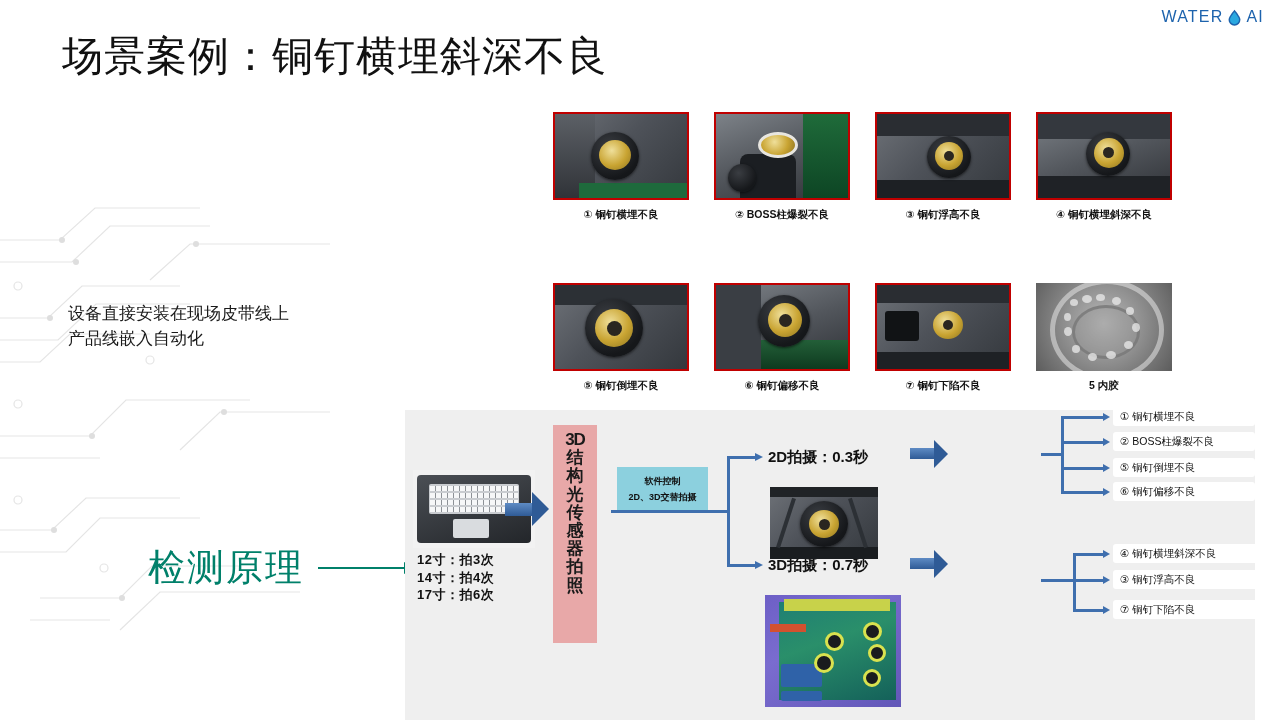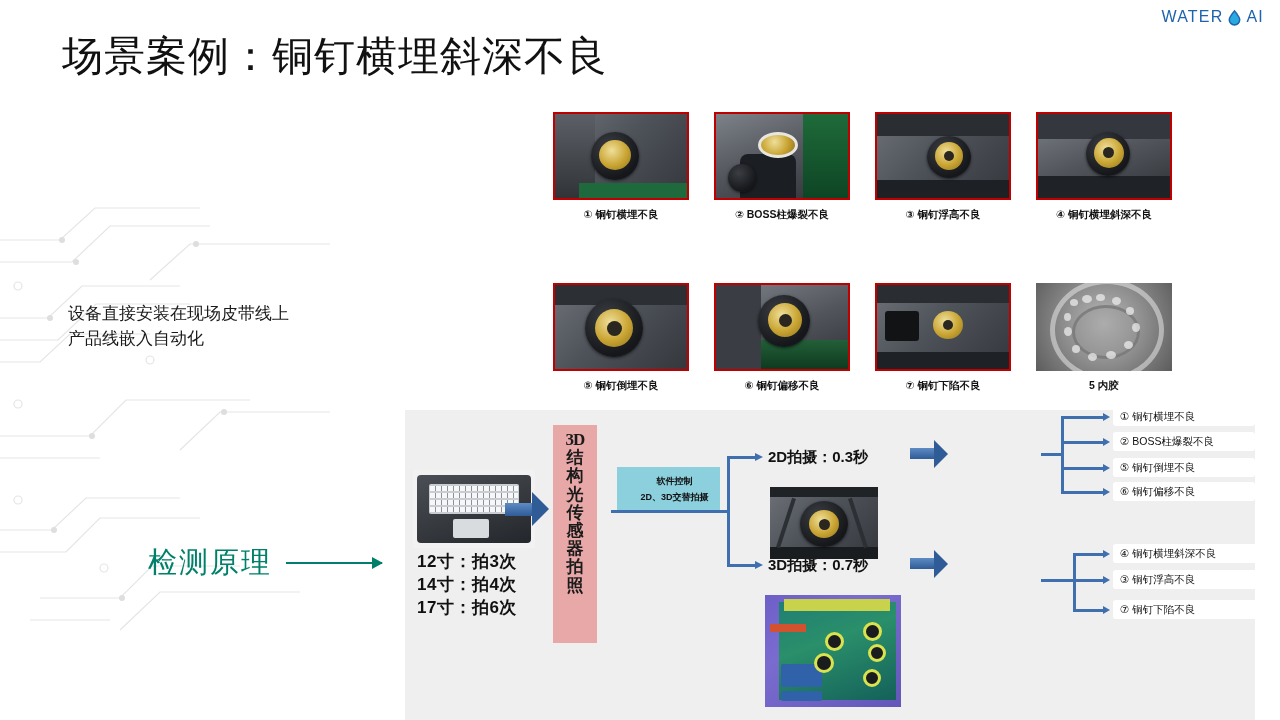--- a/index.html
+++ b/index.html
@@ -24,21 +24,21 @@
 
   
   .info{position:absolute;left:68px;top:140px;width:380px;}
   .info-row{margin-bottom:32px;font-size:17px;color:#1a1a1a;line-height:1.3;}
   .info-row b{font-weight:700;}
   .equip{position:absolute;left:68px;top:302px;font-size:17px;line-height:1.45;color:#1a1a1a;}
   .equip .hd{font-weight:700;}
 
   
   .principle{position:absolute;left:148px;top:543px;display:flex;align-items:center;gap:14px;}
-  .principle-text{font-size:29px;color:#00806a;letter-spacing:2px;}
+  .principle-text{font-size:37px;color:#00806a;letter-spacing:2px;}
   .principle-arrow{position:relative;width:96px;height:2px;background:#00806a;}
   .principle-arrow:after{content:"";position:absolute;right:-1px;top:-5px;border-left:11px solid #00806a;border-top:6px solid transparent;border-bottom:6px solid transparent;}
 
   
   .photo-grid{position:absolute;display:flex;gap:25px;}
   .photo-cell{width:136px;display:flex;flex-direction:column;align-items:center;}
   .photo-frame{width:136px;height:88px;border:2px solid #c00000;box-sizing:border-box;overflow:hidden;position:relative;}
   .photo-frame.nb{border:none;}
   .photo-cap{margin-top:8px;font-size:10.5px;font-weight:700;color:#111;white-space:nowrap;}
 
@@ -58,31 +58,31 @@
   .speck{position:absolute;border-radius:50%;background:rgba(235,235,235,.75);}
 
   
   .flow{position:absolute;left:405px;top:410px;width:850px;height:310px;background:#efefef;}
 
   .laptop{position:absolute;left:8px;top:60px;width:122px;height:78px;background:#f2f2f2;}
   .laptop-body{position:absolute;left:4px;top:5px;width:114px;height:68px;background:linear-gradient(160deg,#4b4f55,#23262a);border-radius:4px;}
   .kb{position:absolute;left:12px;top:9px;width:90px;height:30px;background:#c9ccd0;border-radius:2px;}
   .kbrow{position:absolute;left:1px;height:5px;width:88px;background:repeating-linear-gradient(90deg,#f6f7f8 0 5px,#8d9196 5px 6px);}
   .tp{position:absolute;left:36px;top:44px;width:36px;height:19px;background:#d9dcdf;border-radius:2px;}
-  .sizes{position:absolute;left:12px;top:141px;font-size:17px;font-weight:700;line-height:1.35;color:#111;letter-spacing:.5px;}
+  .sizes{position:absolute;left:12px;top:141px;font-size:13px;font-weight:700;line-height:1.35;color:#111;letter-spacing:.5px;}
 
   .abig{position:absolute;width:44px;height:34px;}
   .abig .shaft{position:absolute;left:0;top:11px;width:28px;height:13px;background:linear-gradient(180deg,#5e8bc4,#2f5b96);}
   .abig .head{position:absolute;right:0;top:0;width:0;height:0;border-left:17px solid #2f5b96;border-top:17px solid transparent;border-bottom:17px solid transparent;}
 
   .pinkbox{position:absolute;left:148px;top:15px;width:44px;height:218px;background:#e8a8a8;display:flex;flex-direction:column;align-items:center;justify-content:flex-start;padding-top:6px;box-sizing:border-box;}
-  .pinkbox span{font-size:17px;font-weight:700;color:#1a1a1a;line-height:1.07;display:block;text-align:right;font-family:Liberation Serif, serif;}
+  .pinkbox span{font-size:17px;font-weight:700;color:#1a1a1a;line-height:1.07;display:block;text-align:right;}
   .pinkbox .first{font-size:17px;letter-spacing:-1px;}
 
-  .cyanbox{position:absolute;left:212px;top:57px;width:91px;height:44px;background:#8cd0de;display:flex;flex-direction:column;align-items:center;justify-content:center;gap:3px;padding-left:12px;}
+  .cyanbox{position:absolute;left:212px;top:57px;width:91px;height:44px;background:#8cd0de;display:flex;flex-direction:column;align-items:center;justify-content:center;gap:3px;}
   .cyanbox div{font-size:9px;font-weight:700;color:#111;}
 
   .lbl{position:absolute;font-size:15px;font-weight:700;color:#111;white-space:nowrap;}
 
   .snap2d{position:absolute;left:365px;top:77px;width:108px;height:72px;overflow:hidden;}
   .snap3d{position:absolute;left:360px;top:185px;width:136px;height:112px;overflow:hidden;background:#6b63c8;}
   .d3-base{position:absolute;inset:0;background:linear-gradient(145deg,#6d5fc6 0%,#7a6ccf 35%,#6257b8 100%);}
   .d3-chassis{position:absolute;left:10%;top:6%;width:86%;height:88%;background:linear-gradient(160deg,#1f7f74 0%,#2a8f6a 40%,#14615a 100%);}
   .d3-top{position:absolute;left:14%;top:4%;width:78%;height:10%;background:#c8d24a;}
   .d3-red{position:absolute;left:4%;top:26%;width:26%;height:7%;background:#d2512f;}

